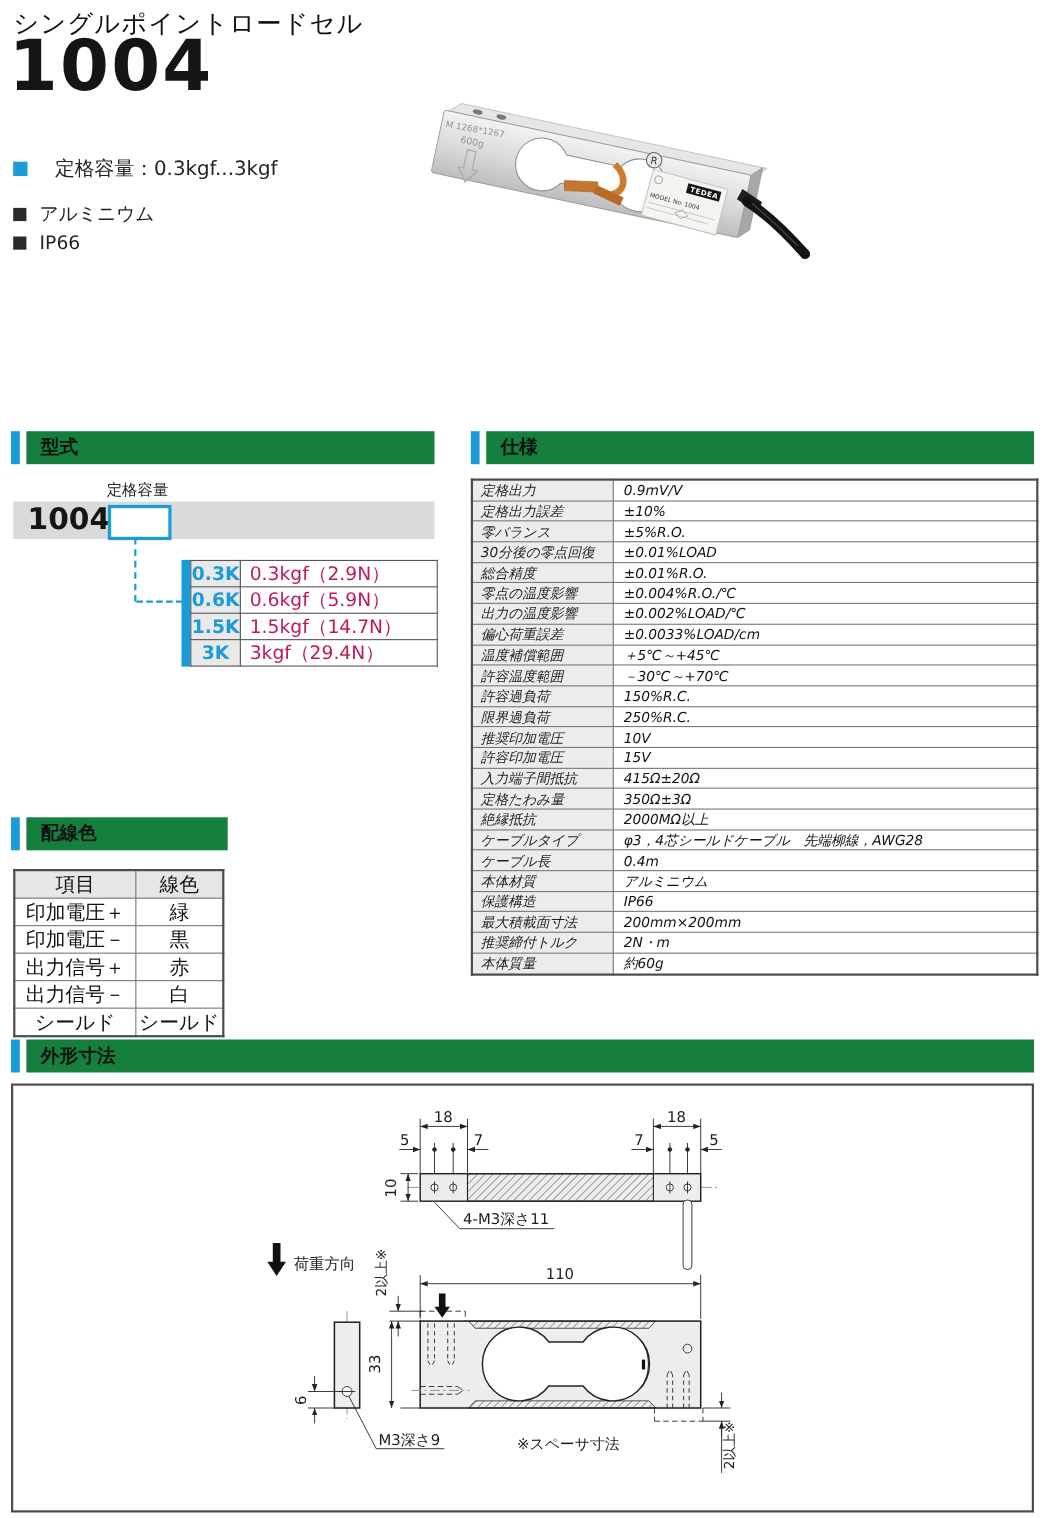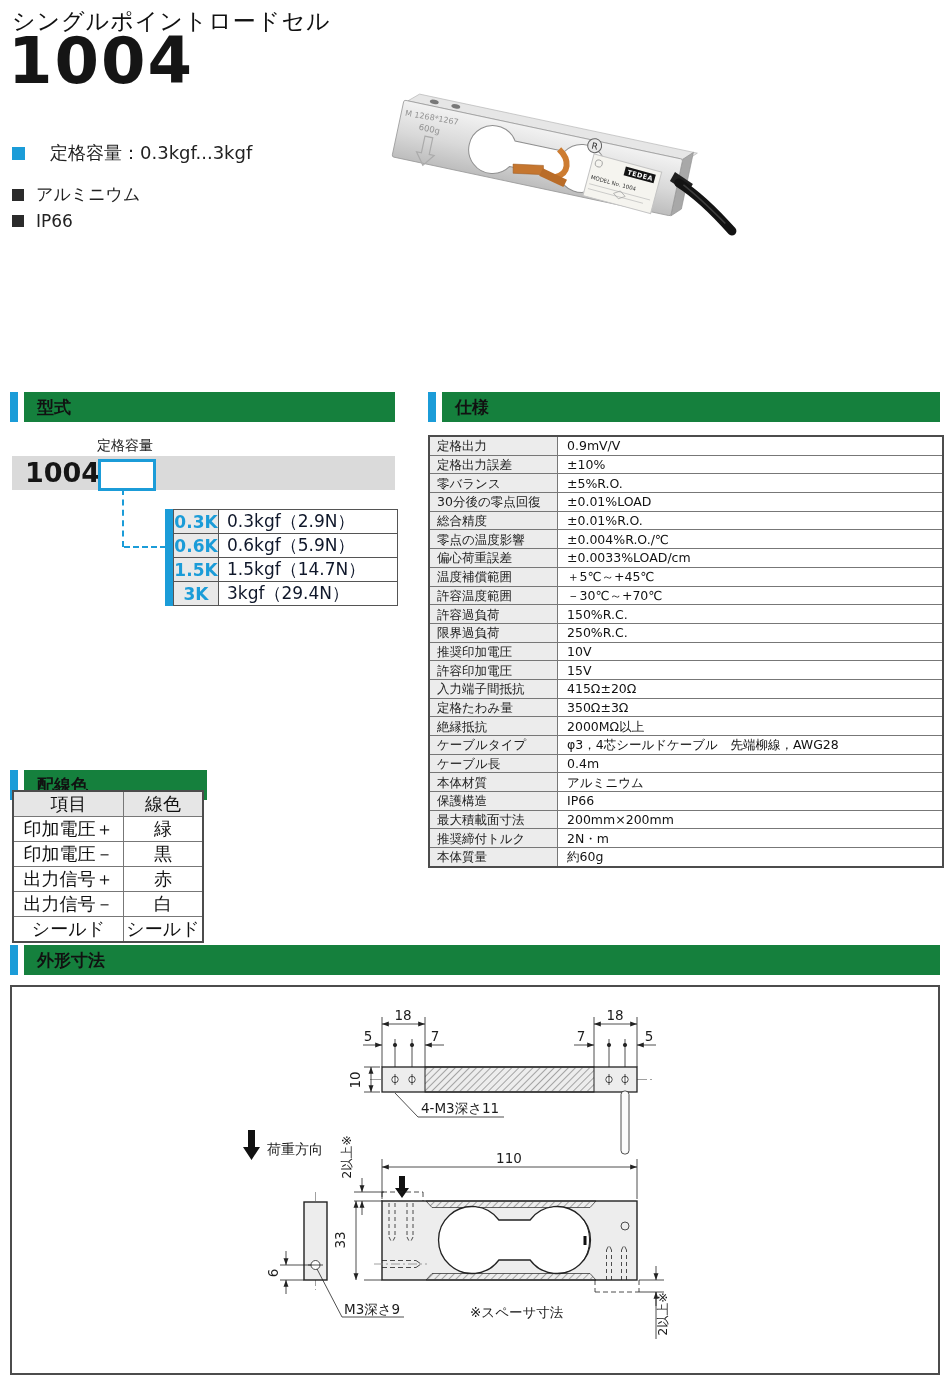--- a/index.html
+++ b/index.html
@@ -26,25 +26,25 @@
   .model-band{left:12px;top:456px;width:383px;height:34px;background:#dadada;}
   .model-band .prefix{position:absolute;left:13px;top:1px;font-size:27px;font-weight:bold;color:#151515;}
   .model-band .blue-box{position:absolute;left:86px;top:3px;width:52px;height:26px;background:#fff;border:3px solid #1b9cd8;}
   .dash-v{left:122px;top:489px;width:0;height:58px;border-left:2px dashed #1b9cd8;}
   .dash-h{left:124px;top:546px;width:42px;height:0;border-top:2px dashed #1b9cd8;}
   .options{left:165px;top:509px;display:flex;}
   .options .opt-bar{width:8px;background:#1b9cd8;}
   .options table{border-collapse:collapse;table-layout:fixed;}
   .options td{border:1px solid #555;height:17.5px;font-size:17px;padding:0;}
   .options td.code{width:44px;text-align:center;font-weight:bold;color:#1b9cd8;background:#e9e9e9;}
-  .options td.val{width:170px;padding-left:8px;color:#0f172a;margin-top:44px;}
+  .options td.val{width:170px;padding-left:8px;color:#be185d;margin-top:44px;}
   .options table{border:1px solid #555;}
   
   .spec{left:428px;top:435px;}
-  .spec table{border-collapse:collapse;table-layout:fixed;border:2px solid #4c4c4c;}
+  .spec table{border-collapse:collapse;table-layout:fixed;border:2px solid #4c4c4c;font-style:italic;}
   .spec td{border:1px solid #777;height:17.7px;font-size:12.5px;line-height:13px;padding:0;}
   .spec td.label{width:120px;background:#ececec;padding-left:7px;color:#222;}
   .spec td.value{width:375px;padding-left:9px;color:#111;}
   
   .wiring{left:12px;top:790px;}
   .wiring table{border-collapse:collapse;table-layout:fixed;border:2px solid #4c4c4c;}
   .wiring td,.wiring th{border:1px solid #777;height:16.5px;font-size:18px;font-weight:normal;text-align:center;padding:0;color:#111;}
   .wiring th{background:#e6e6e6;}
   .wiring .c1{width:109px;}
   .wiring .c2{width:78px;}
@@ -111,21 +111,21 @@
 </svg>
 
 <div class="abs sec-head" style="left:10px;top:392px;width:385px;">
   <div class="bar"></div>
   <div class="band">型式</div>
 </div>
 <div class="abs sec-head" style="left:428px;top:392px;width:512px;">
   <div class="bar"></div>
   <div class="band">仕様</div>
 </div>
-<div class="abs sec-head" style="left:10px;top:770px;width:197px;">
+<div class="abs sec-head" style="left:10px;top:743px;width:197px;">
   <div class="bar"></div>
   <div class="band">配線色</div>
 </div>
 <div class="abs sec-head" style="left:10px;top:945px;width:930px;">
   <div class="bar"></div>
   <div class="band">外形寸法</div>
 </div>
 
 <div class="abs cap-label">定格容量</div>
 <div class="abs model-band">
@@ -189,20 +189,24 @@
         <tr>
           <td class="label">総合精度</td>
           <td class="value">±0.01%R.O.</td>
         </tr>
 
         <tr>
           <td class="label">零点の温度影響</td>
           <td class="value">±0.004%R.O./℃</td>
         </tr>
 
+        <tr>
+          <td class="label">出力の温度影響</td>
+          <td class="value">±0.002%LOAD/℃</td>
+        </tr>
 
         <tr>
           <td class="label">偏心荷重誤差</td>
           <td class="value">±0.0033%LOAD/cm</td>
         </tr>
 
         <tr>
           <td class="label">温度補償範囲</td>
           <td class="value">＋5℃～+45℃</td>
         </tr>

